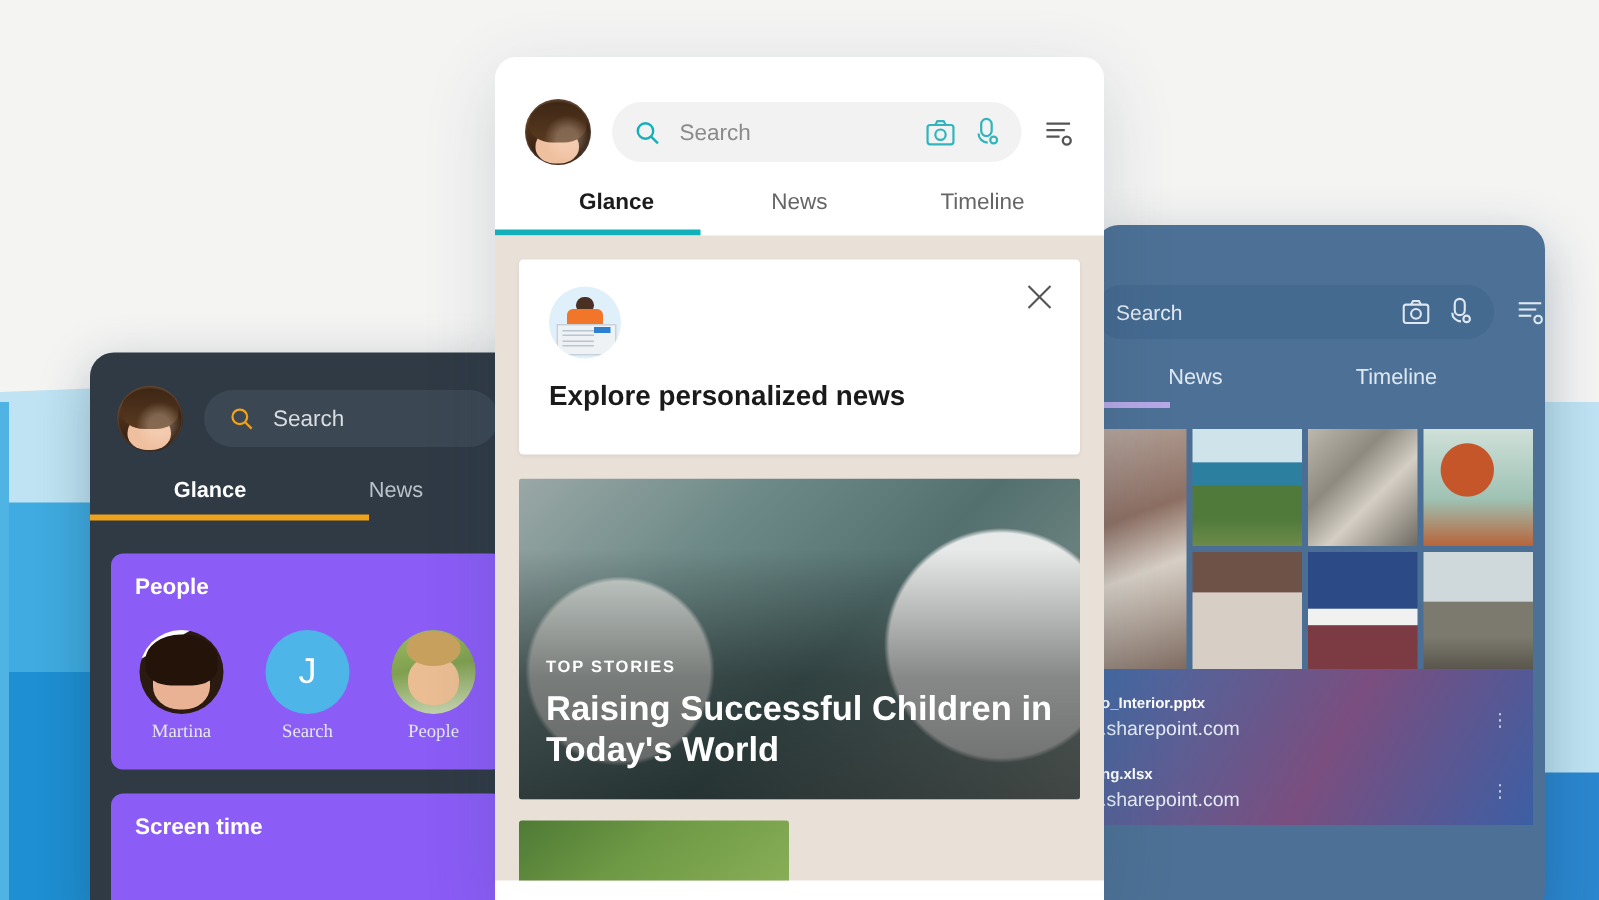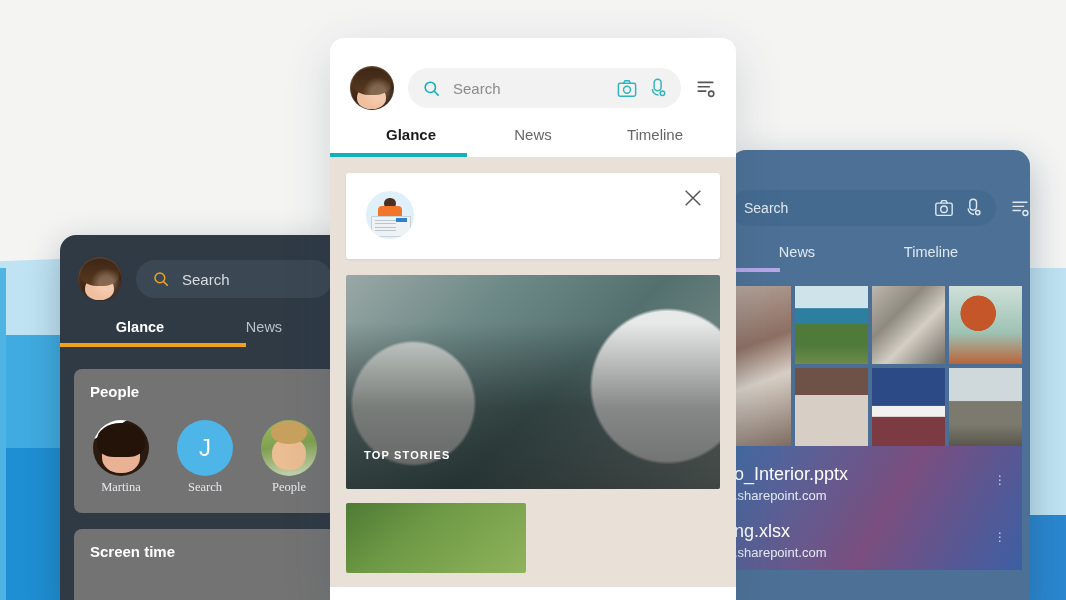--- a/index.html
+++ b/index.html
@@ -89,21 +89,21 @@
     flex:1 1 auto;height:38px;border-radius:19px;
     background:#3b4753;display:flex;align-items:center;gap:12px;padding:0 16px;
   }
   #phone-left .searchbar .sr-text{color:#d8dde2;font-size:15px;}
   #phone-left .tabs{display:flex;margin-top:18px;position:relative;}
   #phone-left .tab{flex:0 0 auto;width:124px;text-align:center;font-size:14.5px;color:#b9c1c9;padding-bottom:12px;}
   #phone-left .tab.active{color:#ffffff;font-weight:700;}
   #phone-left .tabline{position:absolute;left:-18px;bottom:0;width:186px;height:4px;background:#f0a21c;}
   #phone-left .body{padding:0;}
   .card-dark{
-    margin:22px 14px 0 14px;background:#737373;border-radius:8px;padding:14px 16px 18px 16px;
+    margin:22px 14px 0 14px;background:#8b5cf6;border-radius:8px;padding:14px 16px 18px 16px;
   }
   .card-dark .card-title{color:#fff;font-size:15px;font-weight:700;}
   .people-row{display:flex;gap:22px;margin-top:20px;}
   .person{width:62px;text-align:center;flex:0 0 auto;}
   .person .pic{width:56px;height:56px;border-radius:50%;margin:0 auto;overflow:hidden;position:relative;}
   .person .nm{color:#e4e8ec;font-size:12.5px;margin-top:4px;font-family:Liberation Serif, serif;}
   .pic-martina{background:linear-gradient(150deg,#fff 0 22%,#2a1a10 23%);}
   .pic-martina:after{content:"";position:absolute;left:16%;top:34%;width:68%;height:60%;border-radius:46%;background:#e9b294;}
   .pic-martina:before{content:"";position:absolute;left:8%;top:6%;width:84%;height:60%;border-radius:50% 50% 36% 36%;background:#241309;z-index:2;}
   .pic-jessie{background:#4db5e8;color:#fff;display:flex;align-items:center;justify-content:center;font-size:24px;}
@@ -135,21 +135,21 @@
   }
   .act-head{display:flex;align-items:center;justify-content:space-between;
     background:#4a6e94;padding:14px 16px 12px 16px;}
   .act-head .t{color:#fff;font-size:15px;font-weight:600;}
   .dots-h{color:#dbe6f0;letter-spacing:3px;font-size:15px;}
   .photo-grid{display:grid;grid-template-columns:repeat(4,1fr);gap:4px;padding:0 0 0 0;background:#4a6e94;}
   .ph{height:78px;}
   .ph.tall{grid-row:span 2;height:160px;}
   .files{background:linear-gradient(120deg,#3f6ea8 0%,#7a4e7f 55%,#3c5fa4 100%);padding:10px 16px 0 16px;}
   .file-row{display:flex;align-items:flex-start;justify-content:space-between;padding:8px 0 10px 0;}
-  .file-name{color:#fff;font-size:18px;font-weight:400;}
+  .file-name{color:#fff;font-size:10px;font-weight:700;}
   .file-sub{color:#e6ecf5;font-size:13px;margin-top:3px;}
   .dots-v{color:#cfd9e8;font-size:12px;line-height:4px;padding-top:14px;}
 
   
   #phone-center{
     left:330px;top:38px;width:406px;height:562px;
     background:#ffffff;border-radius:14px 14px 0 0;
     box-shadow:0 14px 48px rgba(40,60,80,.16);
   }
   #phone-center .hdr{padding:28px 20px 0 20px;}
@@ -397,26 +397,28 @@
           <div class="head"></div>
             <div class="shirt"></div>
           <div class="paper">
               <i style="top:18%"></i>
               <i style="top:34%"></i>
               <i style="top:50%"></i>
               <i style="top:66%"></i>
               <span class="blue"></span>
             </div>
         </div>
+        <h3>Explore personalized news</h3>
       </div>
 
       <div class="story">
         <div class="scrim"></div>
         <div class="txt">
           <div class="kicker">TOP STORIES</div>
+          <h2>Raising Successful Children in Today's World</h2>
         </div>
       </div>
 
       <div class="story2">
         
       </div>
     </div>
   </div>
 
 </div>

